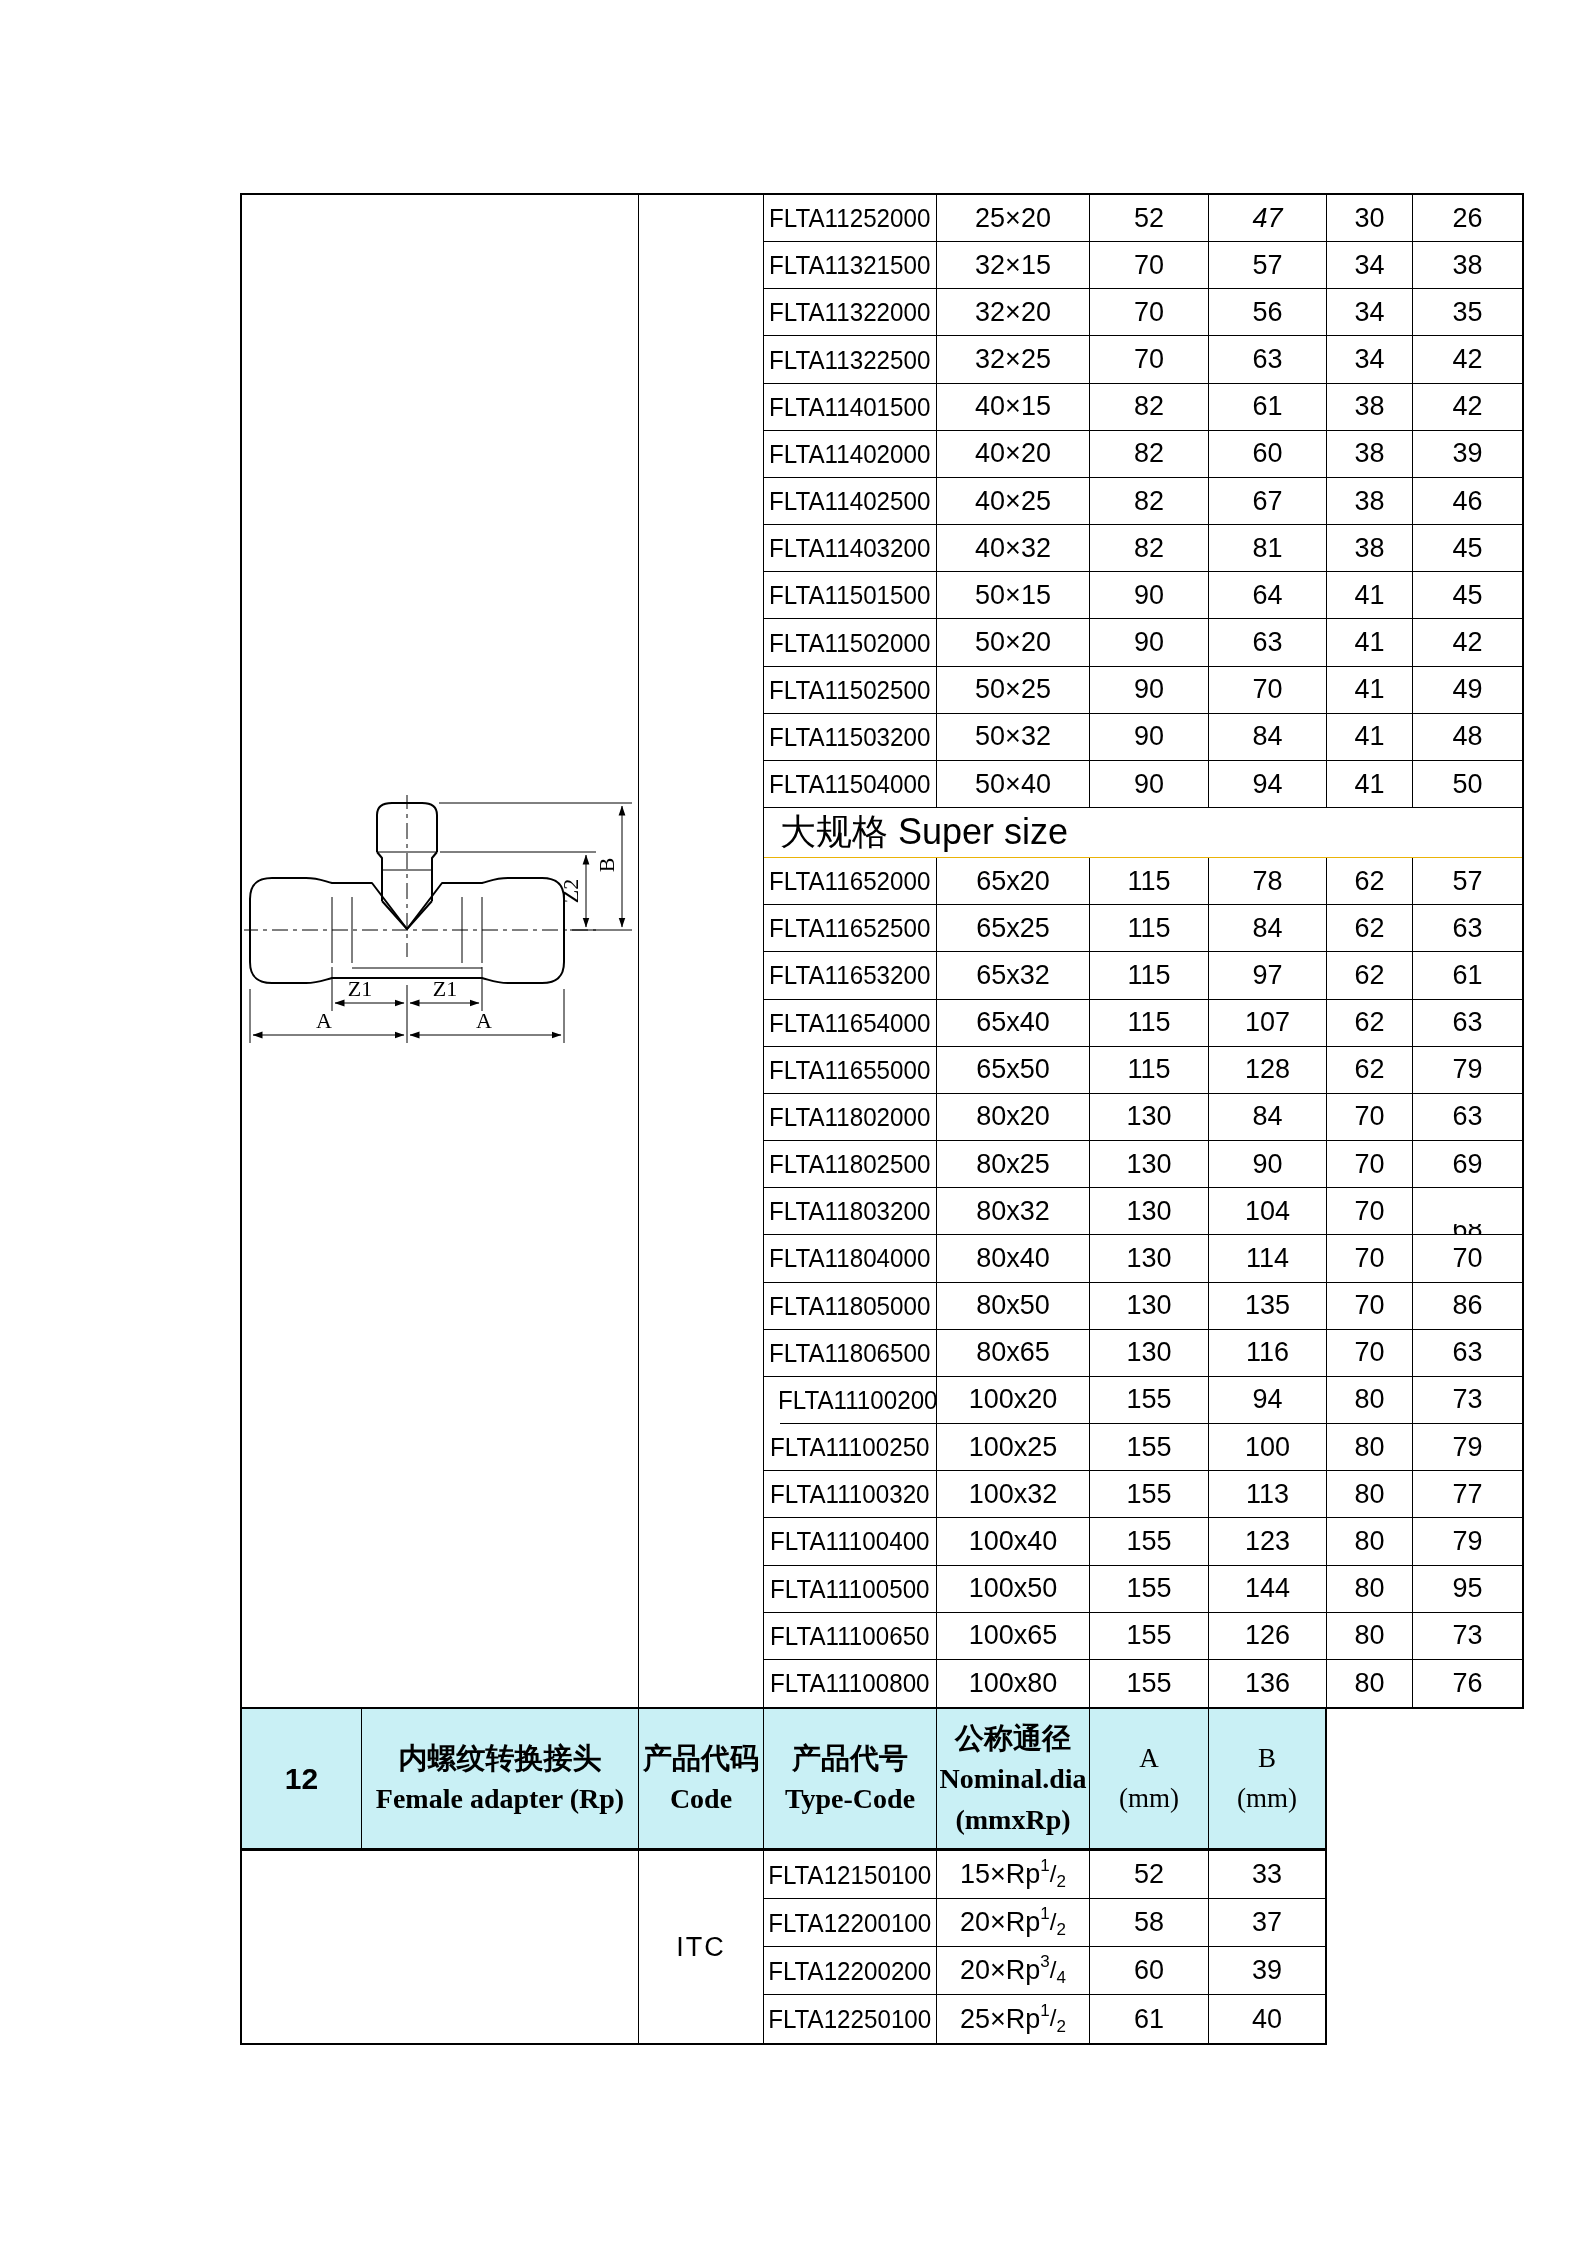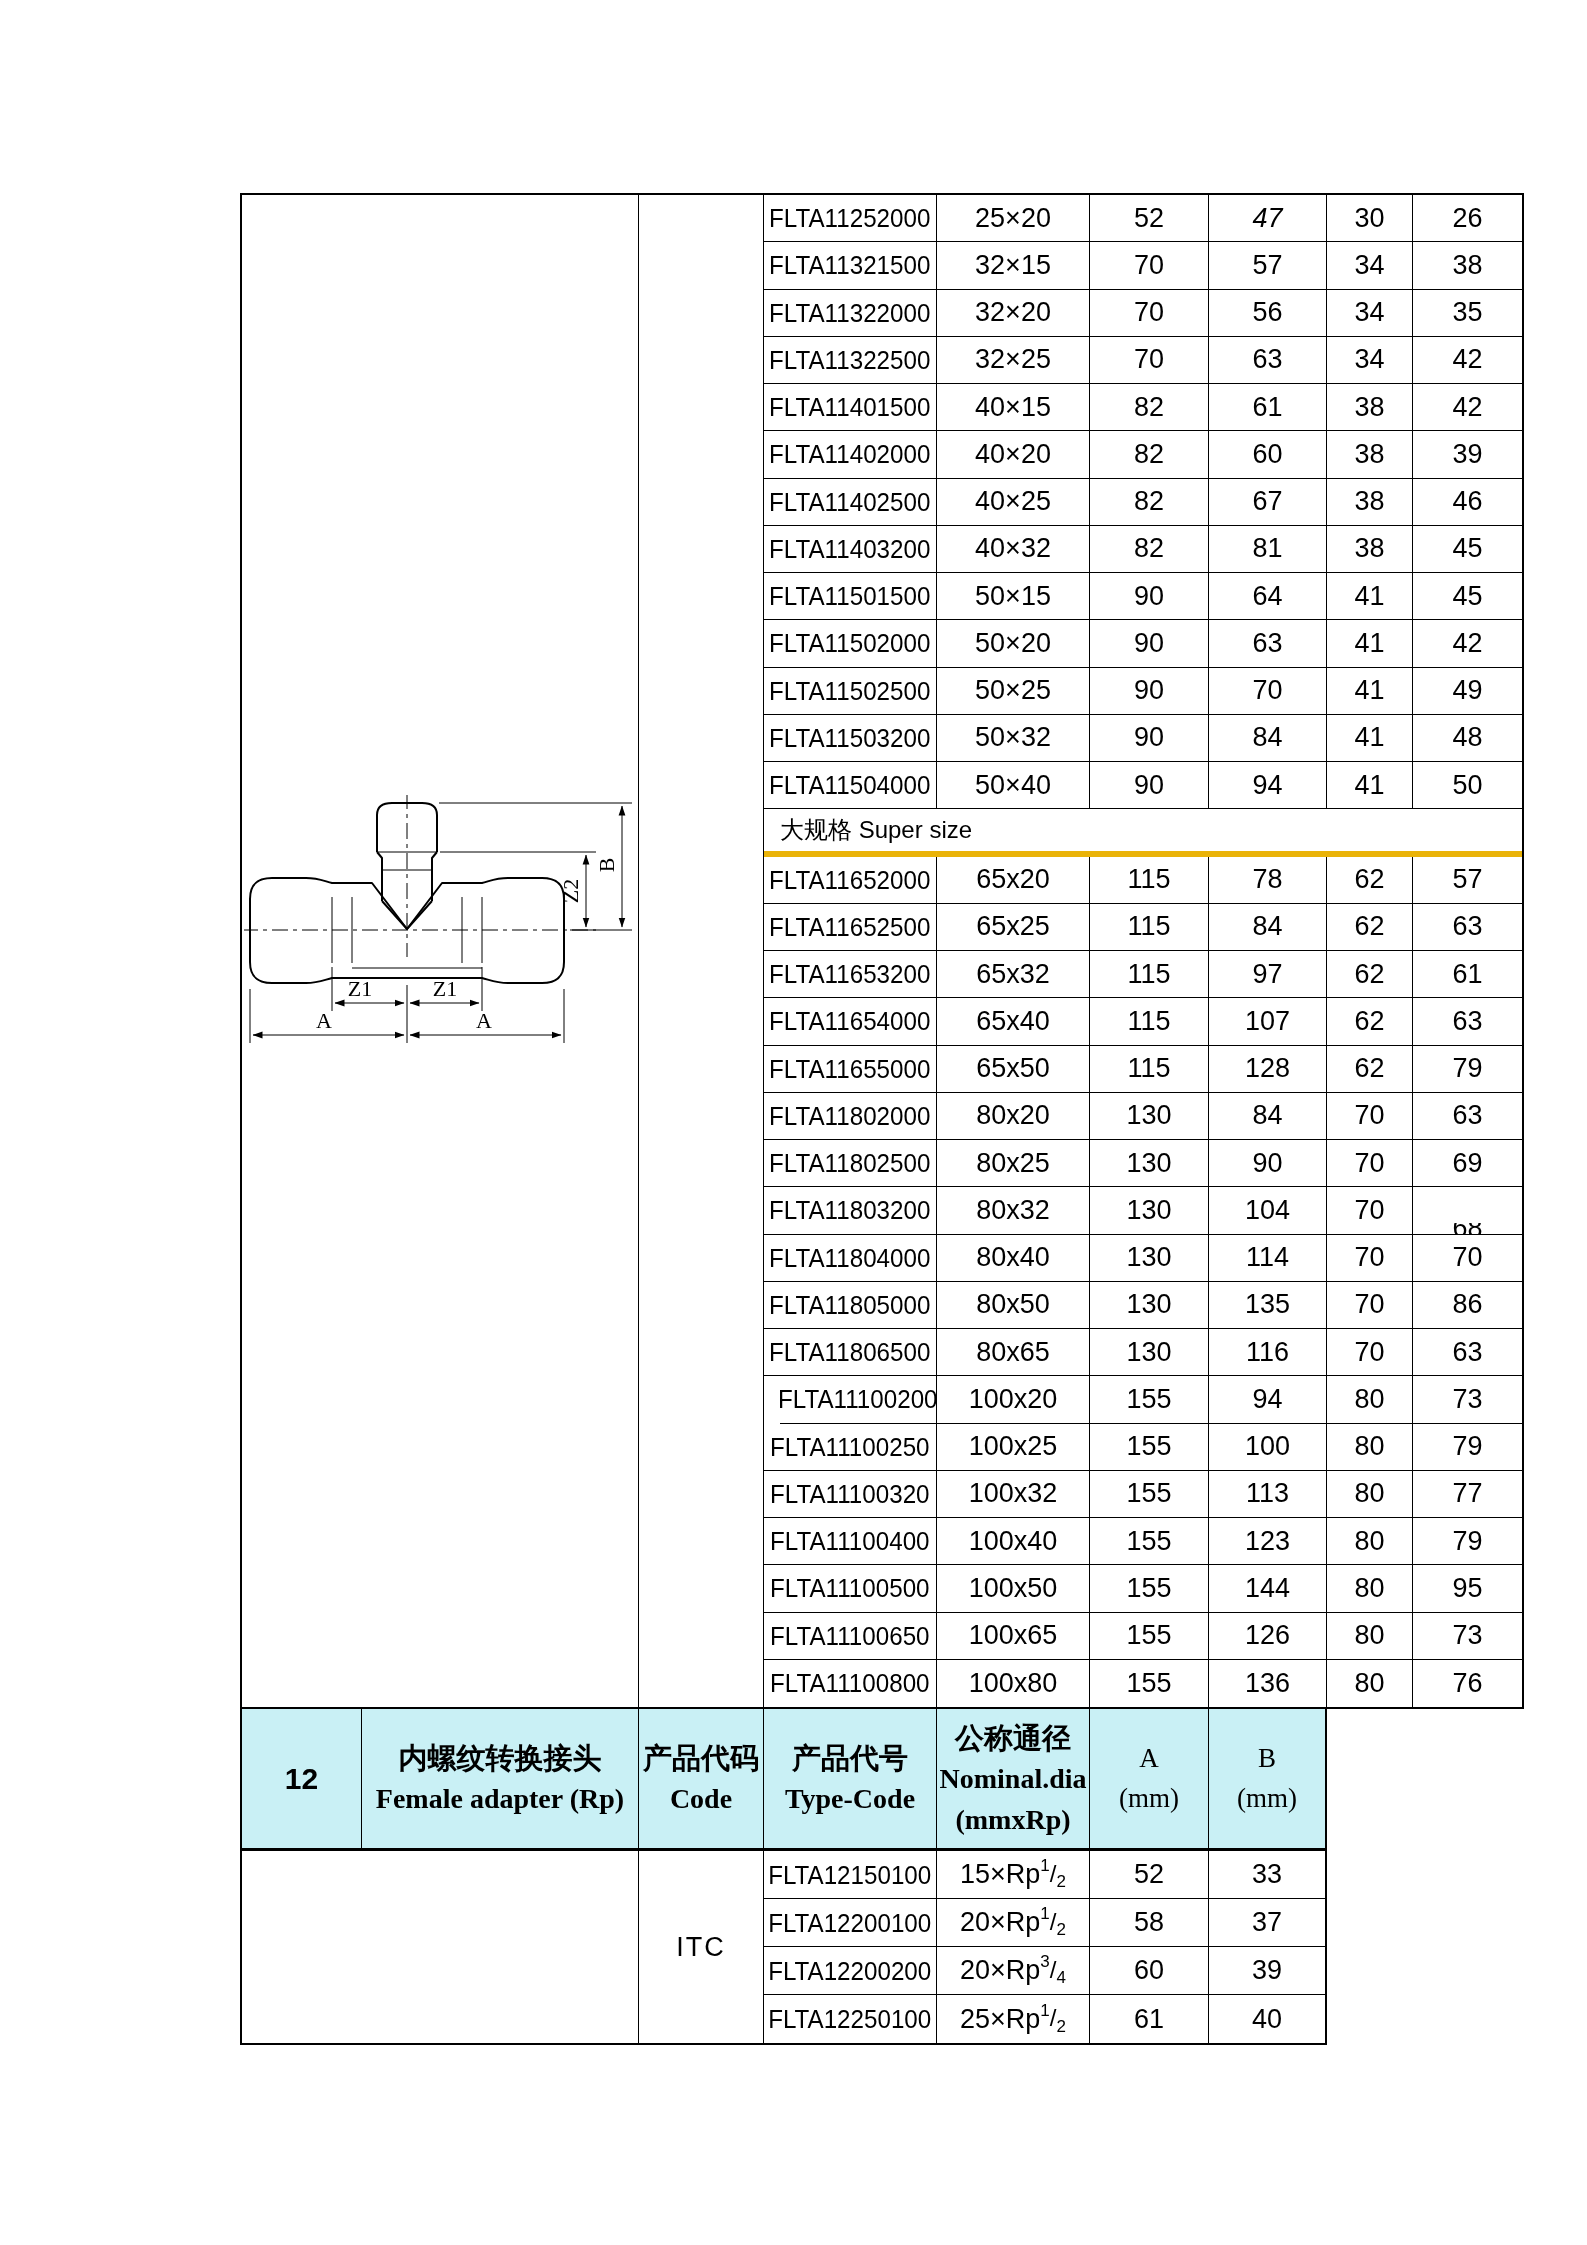--- a/index.html
+++ b/index.html
@@ -26,23 +26,23 @@
     font-size:27px;line-height:1;overflow:hidden;white-space:nowrap;
     box-sizing:border-box;
   }
   .c.codecell{font-size:26px;}
   .c.codecell .sq{display:inline-block;transform:scaleX(.93);}
   .c.lastcol{border-right:none;}
   .c.lastrow{border-bottom:none;}
   #image-cell{grid-column:1;grid-row:1/span 32;border-right:1px solid #000;position:relative;box-sizing:border-box;}
   #typecode-cell-top{grid-column:2;grid-row:1/span 32;border-right:1px solid #000;box-sizing:border-box;}
   .section-row{
-    grid-column:3/span 6;border-bottom:6px solid #eab308;
+    grid-column:3/span 6;border-bottom:1px solid #eab308;
     display:flex;align-items:center;padding-left:16px;
-    font-size:24px;box-sizing:border-box;white-space:nowrap;
+    font-size:36px;box-sizing:border-box;white-space:nowrap;
   }
 
   
   #bottom-section{
     position:absolute;left:0;top:1516px;width:1087px;height:336px;
     border:2px solid #000;border-top:none;box-sizing:border-box;
   }
   #bottom-grid{
     display:grid;width:100%;height:100%;
     grid-template-columns:120px 277px 125px 173px 153px 119px auto;

